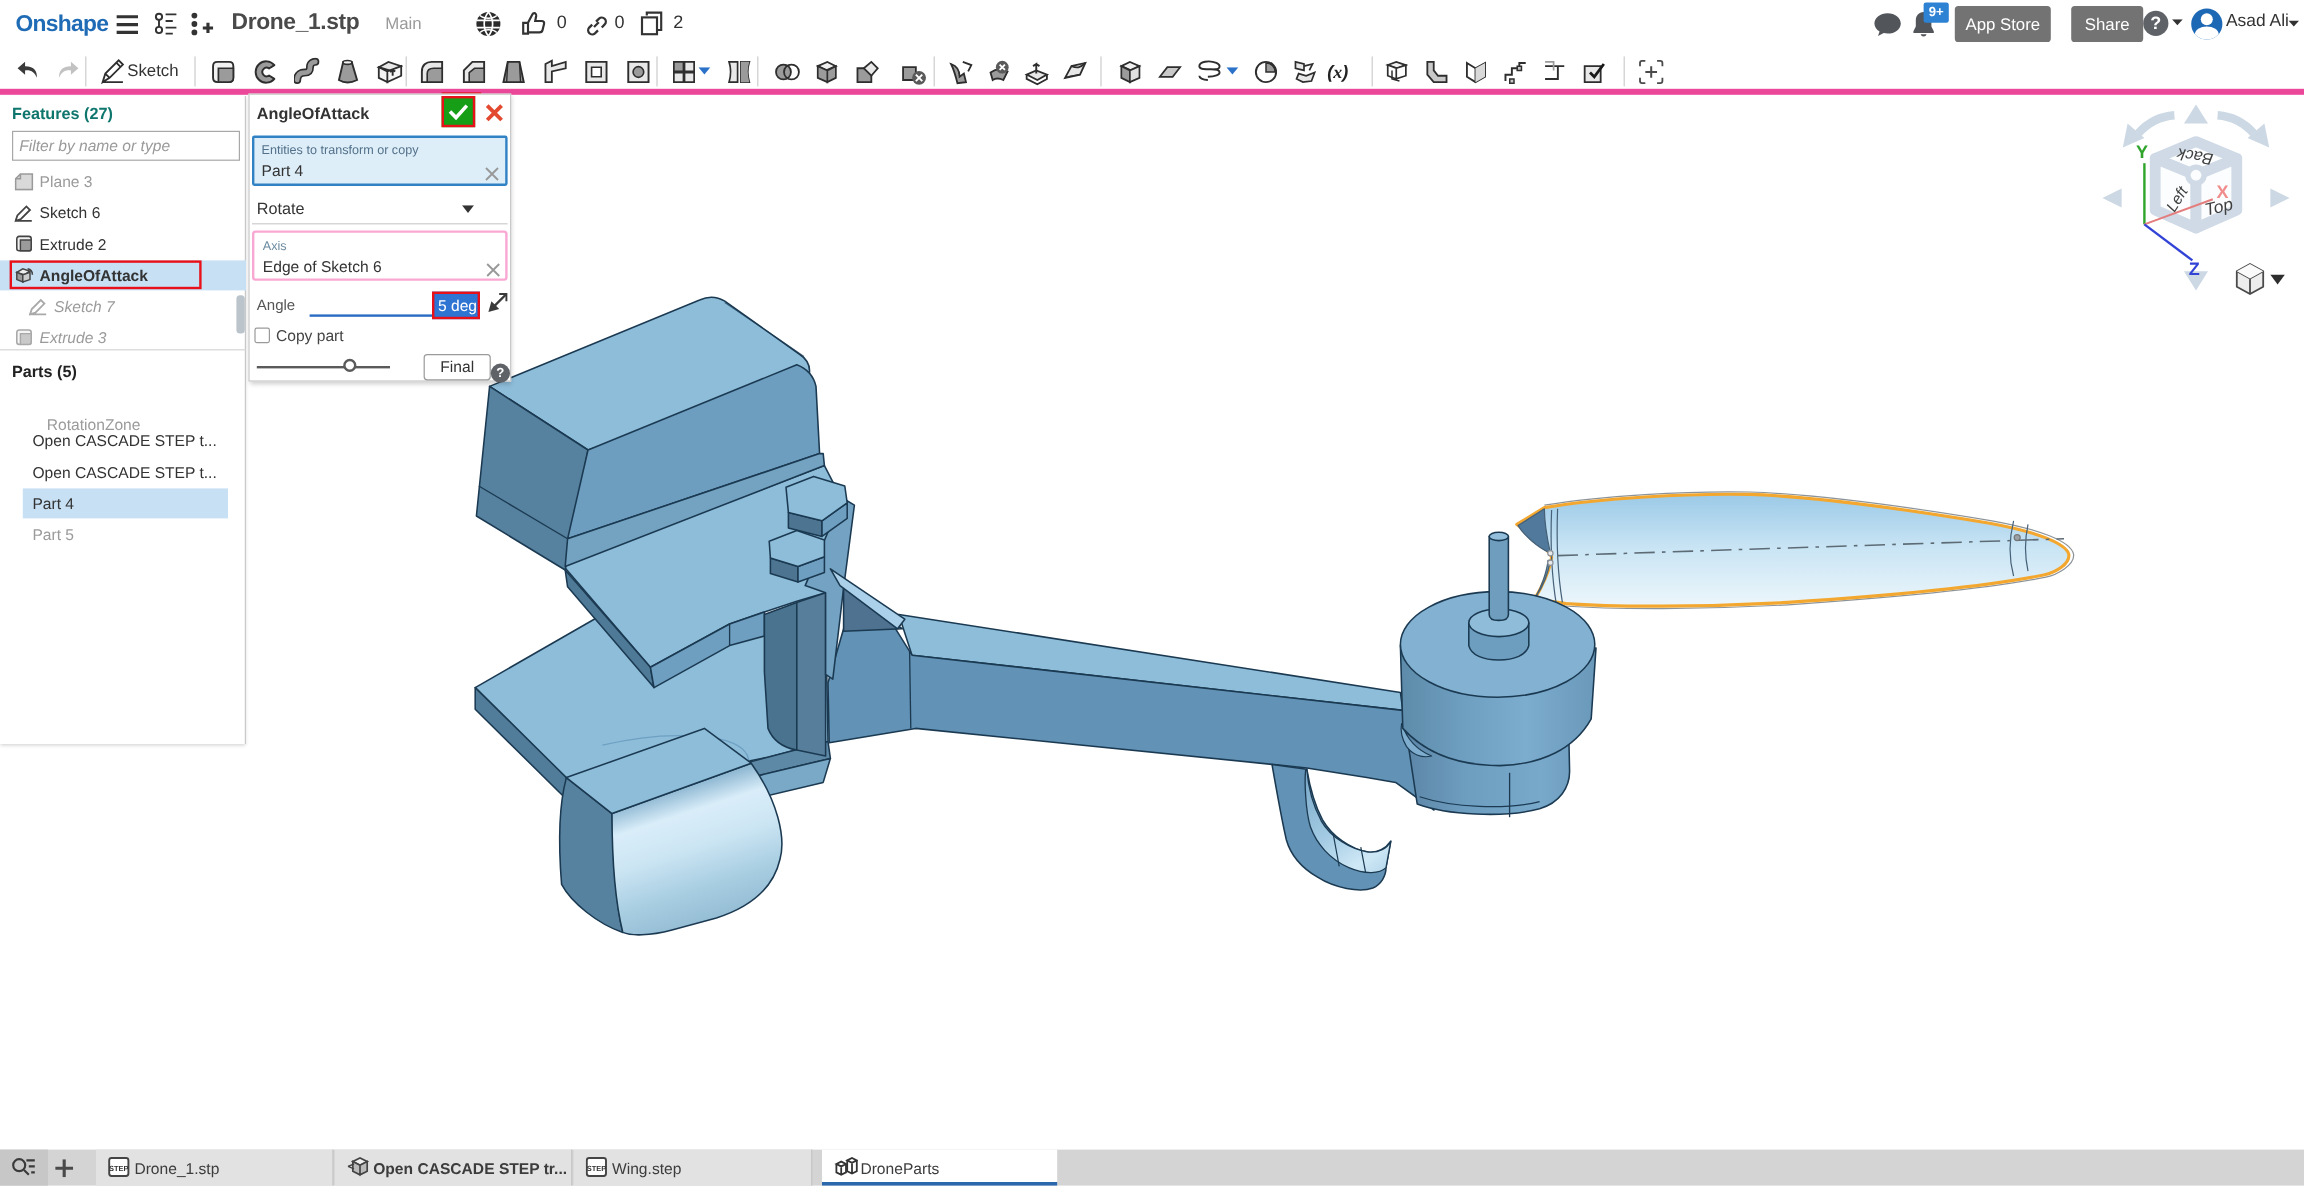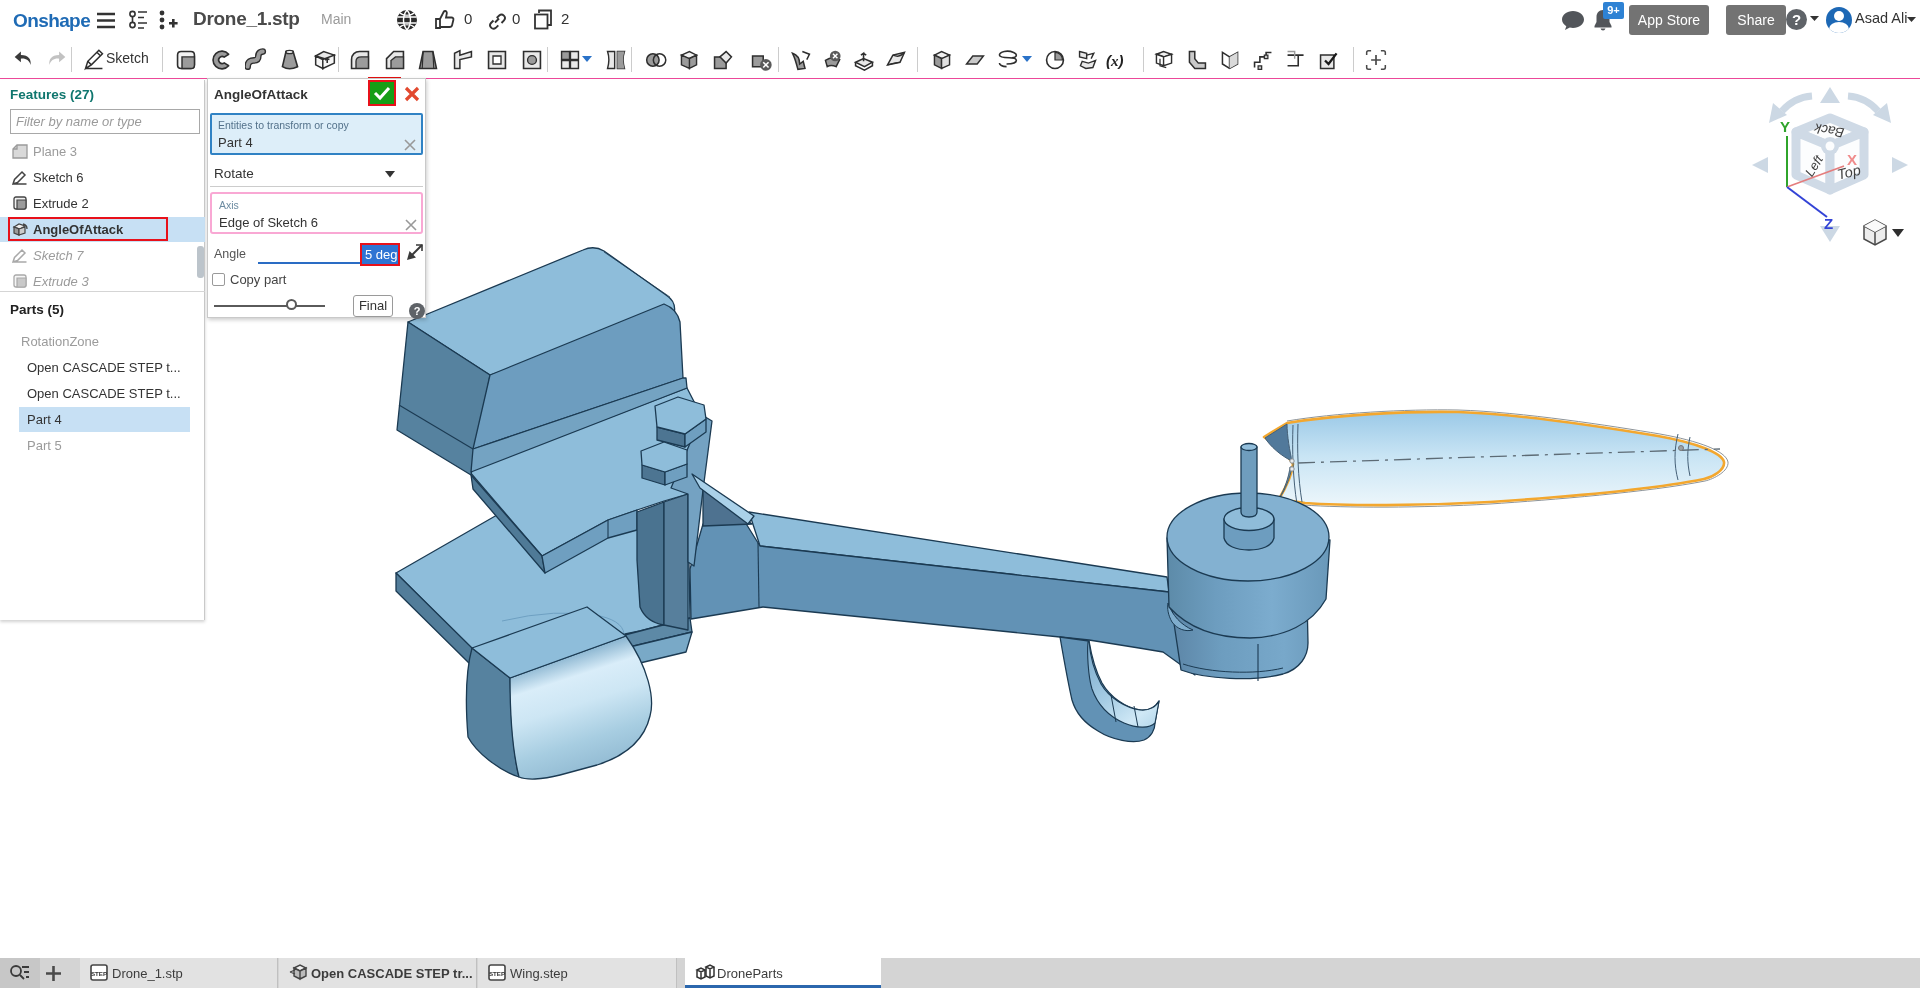--- a/index.html
+++ b/index.html
@@ -1,20 +1,20 @@
 <!DOCTYPE html>
 <html><head>
 <meta charset="utf-8">
 <style>
 html,body{margin:0;padding:0;width:1920px;height:988px;overflow:hidden;background:#fff;
 font-family:"Liberation Sans",sans-serif;-webkit-font-smoothing:antialiased;}
 *{box-sizing:border-box;}
 .abs{position:absolute;}
 #header{position:absolute;left:0;top:0;width:1920px;height:40px;background:#fff;}
-#toolbar{position:absolute;left:0;top:40px;width:1920px;height:39px;background:#fff;border-bottom:1px solid #ec4899;padding-left:24px;}
+#toolbar{position:absolute;left:0;top:40px;width:1920px;height:39px;background:#fff;border-bottom:5px solid #ec4899;padding-left:24px;}
 .tsep{position:absolute;top:7px;width:1px;height:25px;background:#ccc;}
 .ticon{position:absolute;top:8px;width:24px;height:24px;margin-left:2px;}
 #panel{position:absolute;left:0;top:80px;width:205px;height:540px;background:#fff;border-right:1px solid #c9c9c9;box-shadow:0 2px 3px rgba(0,0,0,.18);}
 .prow{position:absolute;left:0;width:195px;height:25px;font-size:13px;color:#333;}
 .prow .txt{position:absolute;left:33px;top:5px;white-space:nowrap;}
 .gray{color:#9b9b9b;}
 .ital{font-style:italic;}
 #dialog{position:absolute;left:207px;top:78px;width:219px;height:240px;background:#fff;border:1px solid #c9c9c9;box-shadow:1px 2px 4px rgba(0,0,0,.2);}
 #tabbar{position:absolute;left:0;top:958px;width:1920px;height:30px;background:#d4d4d4;}
 .tab{position:absolute;top:0;height:30px;background:#e2e2e2;border-right:1px solid #c0c0c0;font-size:13px;color:#3c3c3c;}
@@ -385,38 +385,38 @@
   <div class="prow" style="top:137px;width:205px;background:#c7e0f4;">
       <svg class="abs" style="left:12px;top:4px;" width="17" height="17">
         <path d="M2 6l5-3 6 2-5 3z" fill="#eee" stroke="#444" stroke-width="1.2"></path>
         <path d="M2 6l5 2v6l-5-2z" fill="#9b9b9b" stroke="#444" stroke-width="1.2"></path>
         <path d="M7 8l6-2v6l-6 2z" fill="#ccc" stroke="#444" stroke-width="1.2"></path>
         <path d="M11 3a5 5 0 0 1 4 5" fill="none" stroke="#444" stroke-width="1.3"></path>
       </svg>
       <span class="txt" style="font-weight:bold;">AngleOfAttack</span>
   <div class="abs" style="left:8px;top:0px;width:160px;height:24px;border:2px solid #e8111a;"></div>
     </div>
-  <div class="prow" style="top:163px;">
+  <div class="prow" style="top:163px;margin-left:12px;">
       <svg class="abs" style="left:12px;top:5px;" width="16" height="16" fill="none" stroke="#a9a9a9" stroke-width="1.5">
         <path d="M1 14l1.5-4.5L10 2l3 3-7.5 7.5L1 14zM1 14h13.5"></path>
       </svg>
       <span class="txt gray ital">Sketch 7</span>
     </div>
   <div class="prow" style="top:189px;">
       <svg class="abs" style="left:12px;top:4px;" width="16" height="16">
         <path d="M2 4c0-1 .6-2 2-2h8c1.4 0 2 1 2 2v8c0 1.4-.6 2-2 2H4c-1.4 0-2-.6-2-2z" fill="#f5f5f5" stroke="#a9a9a9" stroke-width="1.3"></path>
         <path d="M5 5h9v7c0 1.4-.6 2-2 2H5z" fill="#c9c9c9" stroke="#a9a9a9" stroke-width="1.2"></path>
       </svg>
       <span class="txt gray ital">Extrude 3</span>
     </div>
   <div class="abs" style="left:197px;top:166px;width:7px;height:32px;background:#bcc4cb;border-radius:3px;"></div>
   <div class="abs" style="left:0px;top:211px;width:205px;height:1px;background:#d5d5d5;"></div>
   <div class="abs" style="left:10px;top:222px;font-size:13.5px;font-weight:bold;color:#222;">Parts (5)</div>
   <div class="prow" style="top:249px;">
-      <span class="txt gray" style="left:21px;">RotationZone</span>
+      <span class="txt gray" style="left:39px;margin-top:12px;">RotationZone</span>
     </div>
   <div class="prow" style="top:275px;">
       <span class="txt" style="left:27px;">Open CASCADE STEP t...</span>
     </div>
   <div class="prow" style="top:301px;">
       <span class="txt" style="left:27px;">Open CASCADE STEP t...</span>
     </div>
   <div class="prow" style="top:327px;left:19px;width:171px;background:#c7e0f4;">
       <span class="txt" style="left:8px;">Part 4</span>
     </div>
@@ -460,21 +460,21 @@
   </div>
   <svg class="abs" style="left:197px;top:164px;" width="19" height="19">
       <path d="M17 2L4 15" stroke="#3a3a3a" stroke-width="2" fill="none"></path>
       <path d="M2 17l2.5-9 6.5 6.5z" fill="#3a3a3a"></path>
       <path d="M11 2h6v6" stroke="#3a3a3a" stroke-width="1.6" fill="none"></path>
     </svg>
   <div class="abs" style="left:4px;top:194px;width:13px;height:13px;border:1px solid #9a9a9a;border-radius:2px;background:#fff;"></div>
   <div class="abs" style="left:22px;top:193px;font-size:13px;color:#444;">Copy part</div>
   <div class="abs" style="left:6px;top:226px;width:111px;height:2px;background:#5a5a5a;"></div>
   <div class="abs" style="left:78px;top:220px;width:11px;height:11px;border:2px solid #5a5a5a;border-radius:50%;background:#fff;"></div>
-  <div class="abs" style="left:145px;top:216px;width:40px;height:22px;border:1px solid #9a9a9a;border-radius:3px;background:#fff;font-size:13px;color:#333;text-align:center;line-height:20px;">Final</div>
+  <div class="abs" style="left:145px;top:216px;width:56px;height:22px;border:1px solid #9a9a9a;border-radius:3px;background:#fff;font-size:13px;color:#333;text-align:center;line-height:20px;">Final</div>
   <div class="abs" style="left:201px;top:224px;width:16px;height:16px;background:#5f6368;border-radius:50%;color:#fff;font-size:11px;font-weight:bold;text-align:center;line-height:16px;">?</div>
 </div>
 <svg id="viewcube" class="abs" style="left:1740px;top:80px;" width="180" height="170" viewBox="0 0 180 170">
   <g fill="#ccd8e4">
     <path d="M90 7L80 23h20z"></path>
     <path d="M90 162l-10-16h20z"></path>
     <path d="M12 85l16-8v16z"></path>
     <path d="M168 85l-16-8v16z"></path>
   </g>
   <g stroke="#ccd8e4" stroke-width="7" fill="none">

